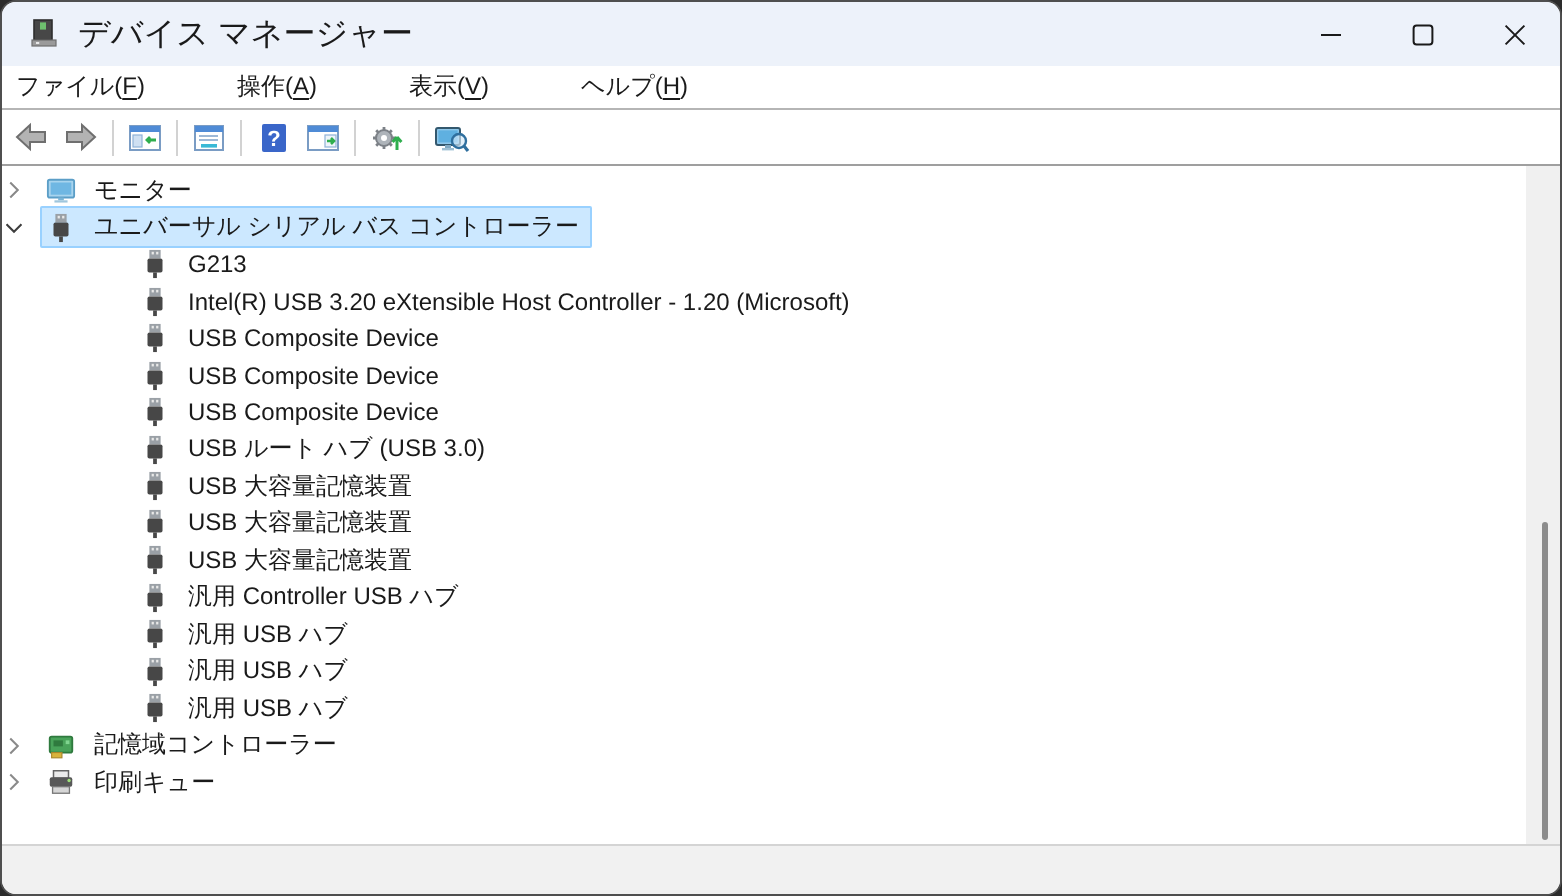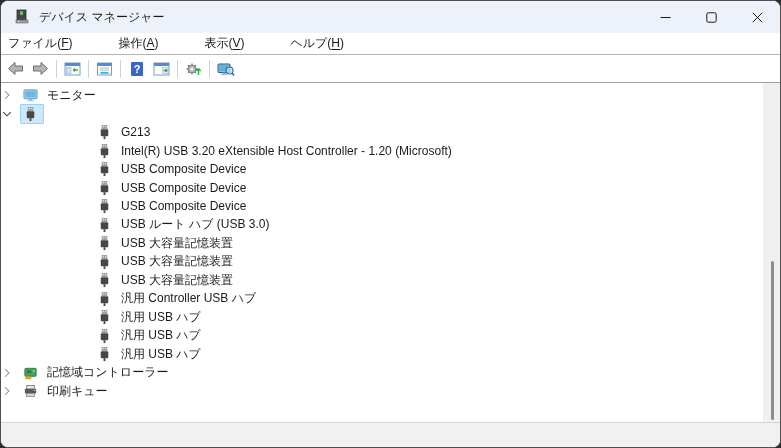--- a/index.html
+++ b/index.html
@@ -5,41 +5,41 @@
   html,body{margin:0;padding:0;background:#2c2c2c;width:781px;height:448px;overflow:hidden;
     font-family:"Liberation Sans","DejaVu Sans",sans-serif;
     -webkit-font-smoothing:antialiased;}
   .window{position:absolute;left:0;top:0;width:781px;height:448px;box-sizing:border-box;
     border:1px solid #4f4f4f;border-radius:8px;overflow:hidden;background:#fff;
     display:flex;flex-direction:column;}
   
   .titlebar{height:32px;flex:0 0 32px;background:var(--titlebar-bg,#edf2fa);
     display:flex;align-items:center;}
   .app-icon{margin-left:13px;width:16px;height:16px;flex:0 0 16px;}
-  .title{margin-left:9px;font-size:12px;color:var(--text-color,#1a1a1a);}
+  .title{margin-left:9px;font-size:16px;color:var(--text-color,#1a1a1a);}
   .tb-spacer{flex:1;}
   .win-btn{width:46px;height:32px;display:flex;align-items:center;justify-content:center;}
   
   .menubar{height:21px;flex:0 0 21px;background:var(--chrome-bg,#fff);
     display:flex;align-items:center;font-size:12px;color:#1a1a1a;
     border-bottom:1px solid #b5b5b5;gap:32px;}
   .menu-item{padding:2px 7px;white-space:nowrap;}
   .mn{text-decoration:underline;text-underline-offset:2px;}
   
   .toolbar{height:27px;flex:0 0 27px;background:var(--chrome-bg,#fff);
     display:flex;align-items:center;padding-left:2px;border-bottom:1px solid #9f9f9f;}
   .tool-btn{width:23px;height:23px;display:flex;align-items:center;justify-content:center;margin:0 1px;}
   .tool-sep{width:1px;height:18px;background:#d2d2d2;margin:0 3px;}
   
   .content{flex:1;position:relative;background:#fff;overflow:hidden;}
   .tree{position:absolute;left:0;top:0;right:17px;bottom:0;padding-top:3px;}
   .row{height:18.5px;display:flex;align-items:center;font-size:12px;color:var(--text-color,#1a1a1a);
     white-space:nowrap;}
   .row.lv0{}
-  .row.lv1{padding-left:96px;}
+  .row.lv1{padding-left:69px;}
   .chev{width:12px;height:12px;margin-right:10px;flex:0 0 12px;display:flex;align-items:center;justify-content:center;}
   .chev svg{display:none;}
   .row[data-state="collapsed"] .chev .chev-right{display:block;}
   .row[data-state="expanded"] .chev .chev-down{display:block;}
   .selwrap{display:inline-flex;align-items:center;padding:1px 5px 1px 2px;margin-left:-3px;
     border:1px solid transparent;border-radius:1px;}
   .row.selected .selwrap{background:var(--selection-bg,#cce8ff);border-color:var(--selection-border,#99d1ff);}
   .ticon{width:15px;height:16px;flex:0 0 15px;display:flex;align-items:center;justify-content:center;}
   .ticon svg{display:none;}
   .row[data-icon="usb"] .i-usb{display:block;}
@@ -196,20 +196,21 @@
       <span class="ticon">
         <svg class="i-usb" width="15" height="16" viewBox="0 0 16 16">
           <rect x="5" y="0.5" width="6" height="4.5" fill="#9aa0a6"></rect>
           <rect x="6.2" y="1.5" width="1.2" height="1.4" fill="#e8e8e8"></rect>
           <rect x="8.6" y="1.5" width="1.2" height="1.4" fill="#e8e8e8"></rect>
           <rect x="4" y="5" width="8" height="7.5" rx="1" fill="#474747"></rect>
           <rect x="7" y="12.5" width="2" height="3" fill="#474747"></rect>
         </svg>
 
       </span>
+      <span class="lbl">ユニバーサル シリアル バス コントローラー</span>
     </span>
   </div>
         <div class="row lv1" data-state="none" data-icon="usb">
 
     <span class="selwrap">
       <span class="ticon">
         <svg class="i-usb" width="15" height="16" viewBox="0 0 16 16">
           <rect x="5" y="0.5" width="6" height="4.5" fill="#9aa0a6"></rect>
           <rect x="6.2" y="1.5" width="1.2" height="1.4" fill="#e8e8e8"></rect>
           <rect x="8.6" y="1.5" width="1.2" height="1.4" fill="#e8e8e8"></rect>

